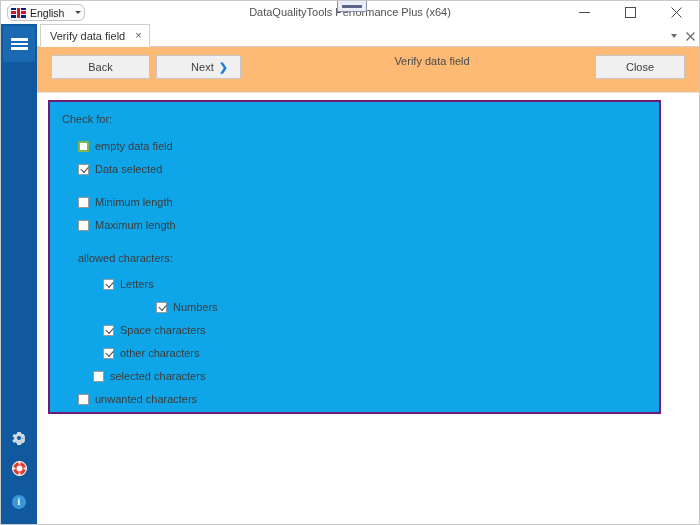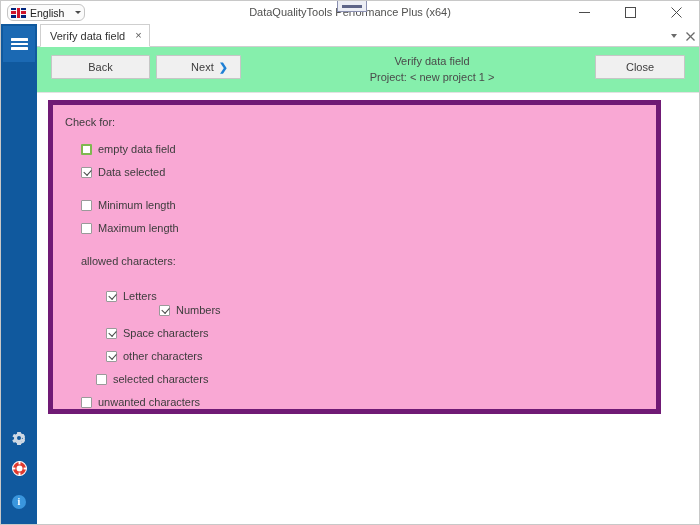--- a/index.html
+++ b/index.html
@@ -184,21 +184,21 @@
     width: 0; height: 0;
     border-left: 3.6px solid transparent;
     border-right: 3.6px solid transparent;
     border-top: 4.2px solid #6a6a6a;
   }
 
   
   .cmdbar {
     position: absolute; left: 36px; top: 46px;
     width: 662px; height: 46px;
-    background: #86efac;
+    background: #fdba74;
     border-bottom: 1px solid #e2e2e2;
   }
   .btn {
     position: absolute; top: 8px;
     height: 24px;
     background: #f0f0f0;
     border: 1px solid #c6c6c6;
     border-radius: 1px;
     display: flex; align-items: center; justify-content: center;
     font-size: 11px; color: #3c3c3c;
@@ -218,22 +218,22 @@
 
   
   .content {
     position: absolute; left: 36px; top: 92px;
     width: 662px; height: 431px;
     background: #ffffff;
   }
   .panel {
     position: absolute; left: 11px; top: 7px;
     width: 613px; height: 314px;
-    background: #f9a8d4;
-    border: 5px solid #701a75;
+    background: #0ea5e9;
+    border: 2px solid #701a75;
   }
   .panel-title {
     position: absolute; left: 12px; top: 11px;
     font-size: 11px; color: #3c3c3c;
   }
 
   .cb-row {
     position: absolute;
     display: flex; align-items: center;
     font-size: 11px; color: #3c3c3c;
@@ -355,21 +355,20 @@
   <div class="cmdbar">
     <div class="btn btn-back">
       <span>Back</span>
     </div>
     <div class="btn btn-next">
       <span>Next</span>
       <span class="next-chev">❯</span>
     </div>
     <div class="hdr-center">
       <div>Verify data field</div>
-      <div class="hdr-sub">Project: &lt; new project 1 &gt;</div>
     </div>
     <div class="btn btn-close">
       <span>Close</span>
     </div>
   </div>
 
   <div class="content">
     <div class="panel">
       <div class="panel-title">Check for:</div>
       <div class="grp-label" id="group-label" style="top: 150px; left: 28px;">allowed characters:</div>
@@ -383,21 +382,21 @@
             <span>Data selected</span>
           </div>
           <div class="cb-row" style="top: 94px; left: 28px;">
             <span class="cb"></span>
             <span>Minimum length</span>
           </div>
           <div class="cb-row" style="top: 117px; left: 28px;">
             <span class="cb"></span>
             <span>Maximum length</span>
           </div>
-          <div class="cb-row" style="top: 176px; left: 53px; margin-top: 9px;">
+          <div class="cb-row" style="top: 176px; left: 53px;">
             <span class="cb checked"></span>
             <span>Letters</span>
           </div>
           <div class="cb-row" style="top: 199px; left: 58px; padding-left: 48px;">
             <span class="cb checked"></span>
             <span>Numbers</span>
           </div>
           <div class="cb-row" style="top: 222px; left: 53px;">
             <span class="cb checked"></span>
             <span>Space characters</span>

